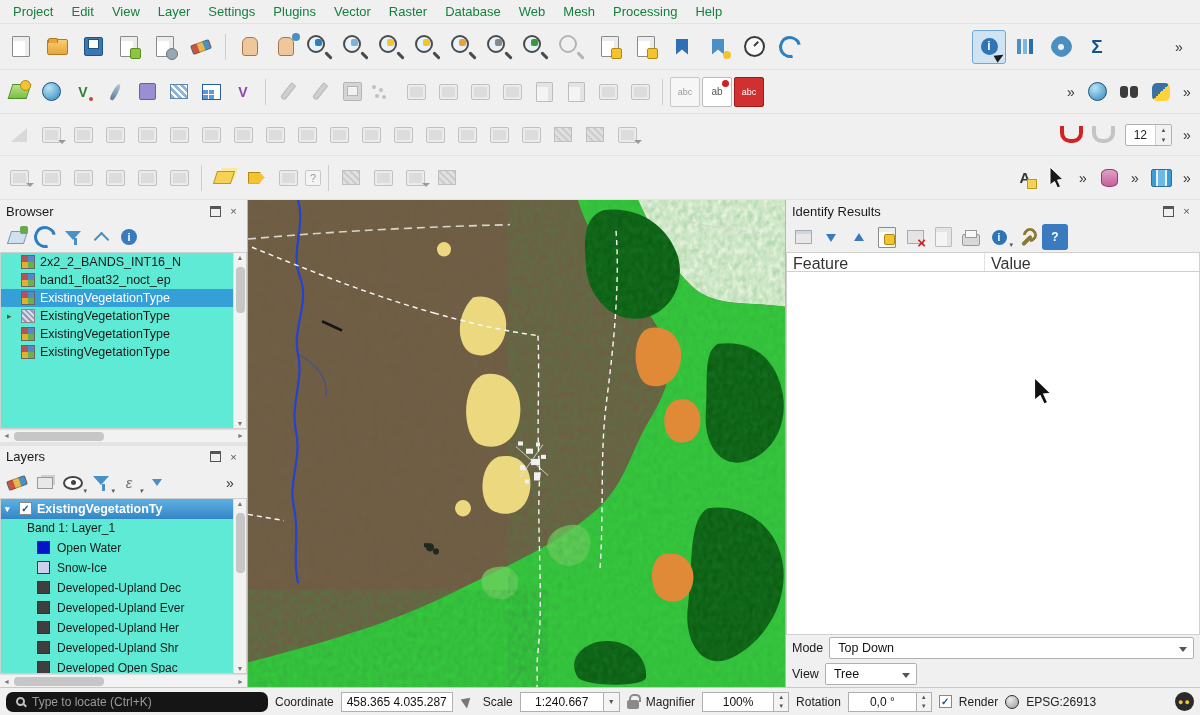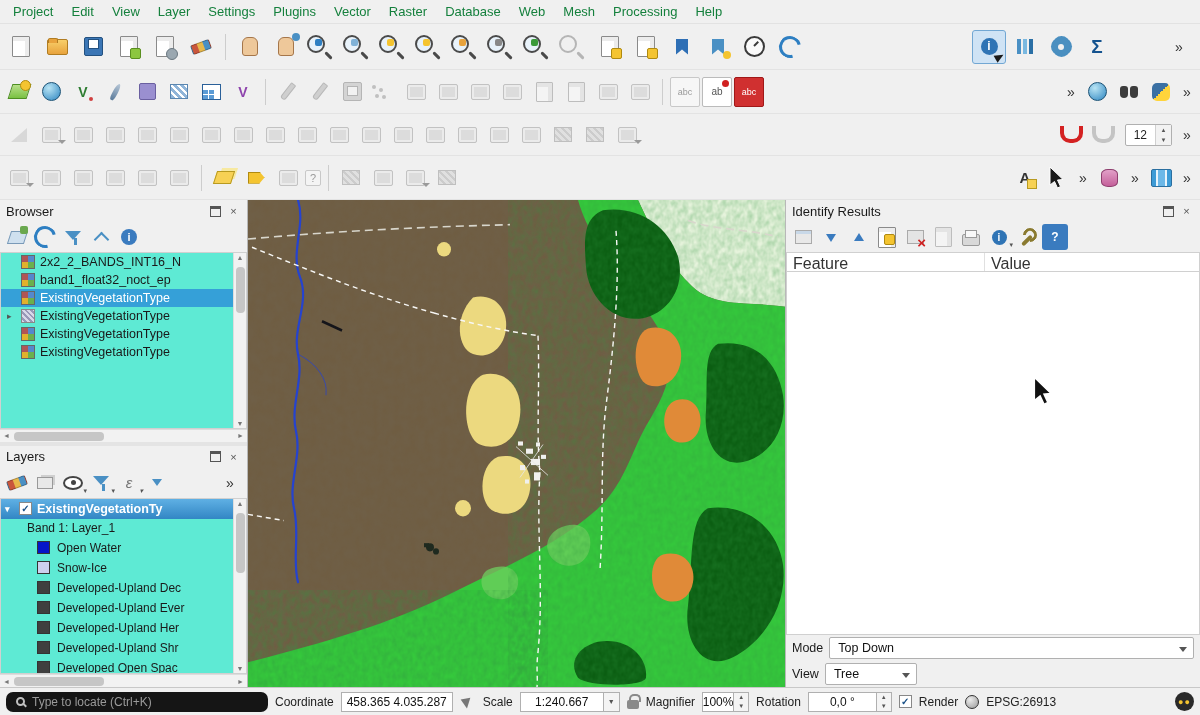--- a/index.html
+++ b/index.html
@@ -605,21 +605,21 @@
     <span class="sb-label">Scale</span>
     <div style="display:flex">
       <div class="sb-field" style="width:84px">
           <span>1:240.667</span>
         </div>
       <div class="dd-btn">▼</div>
     </div>
     <span class="lock"></span>
     <span class="sb-label">Magnifier</span>
     <div style="display:flex">
-      <div class="sb-field" style="width:32px">
+      <div class="sb-field" style="width:72px">
           <span>100%</span>
         </div>
       <div class="spin-col">
           <span>▲</span>
           <span>▼</span>
         </div>
     </div>
     <span class="sb-label">Rotation</span>
     <div style="display:flex">
       <div class="sb-field" style="width:69px">

